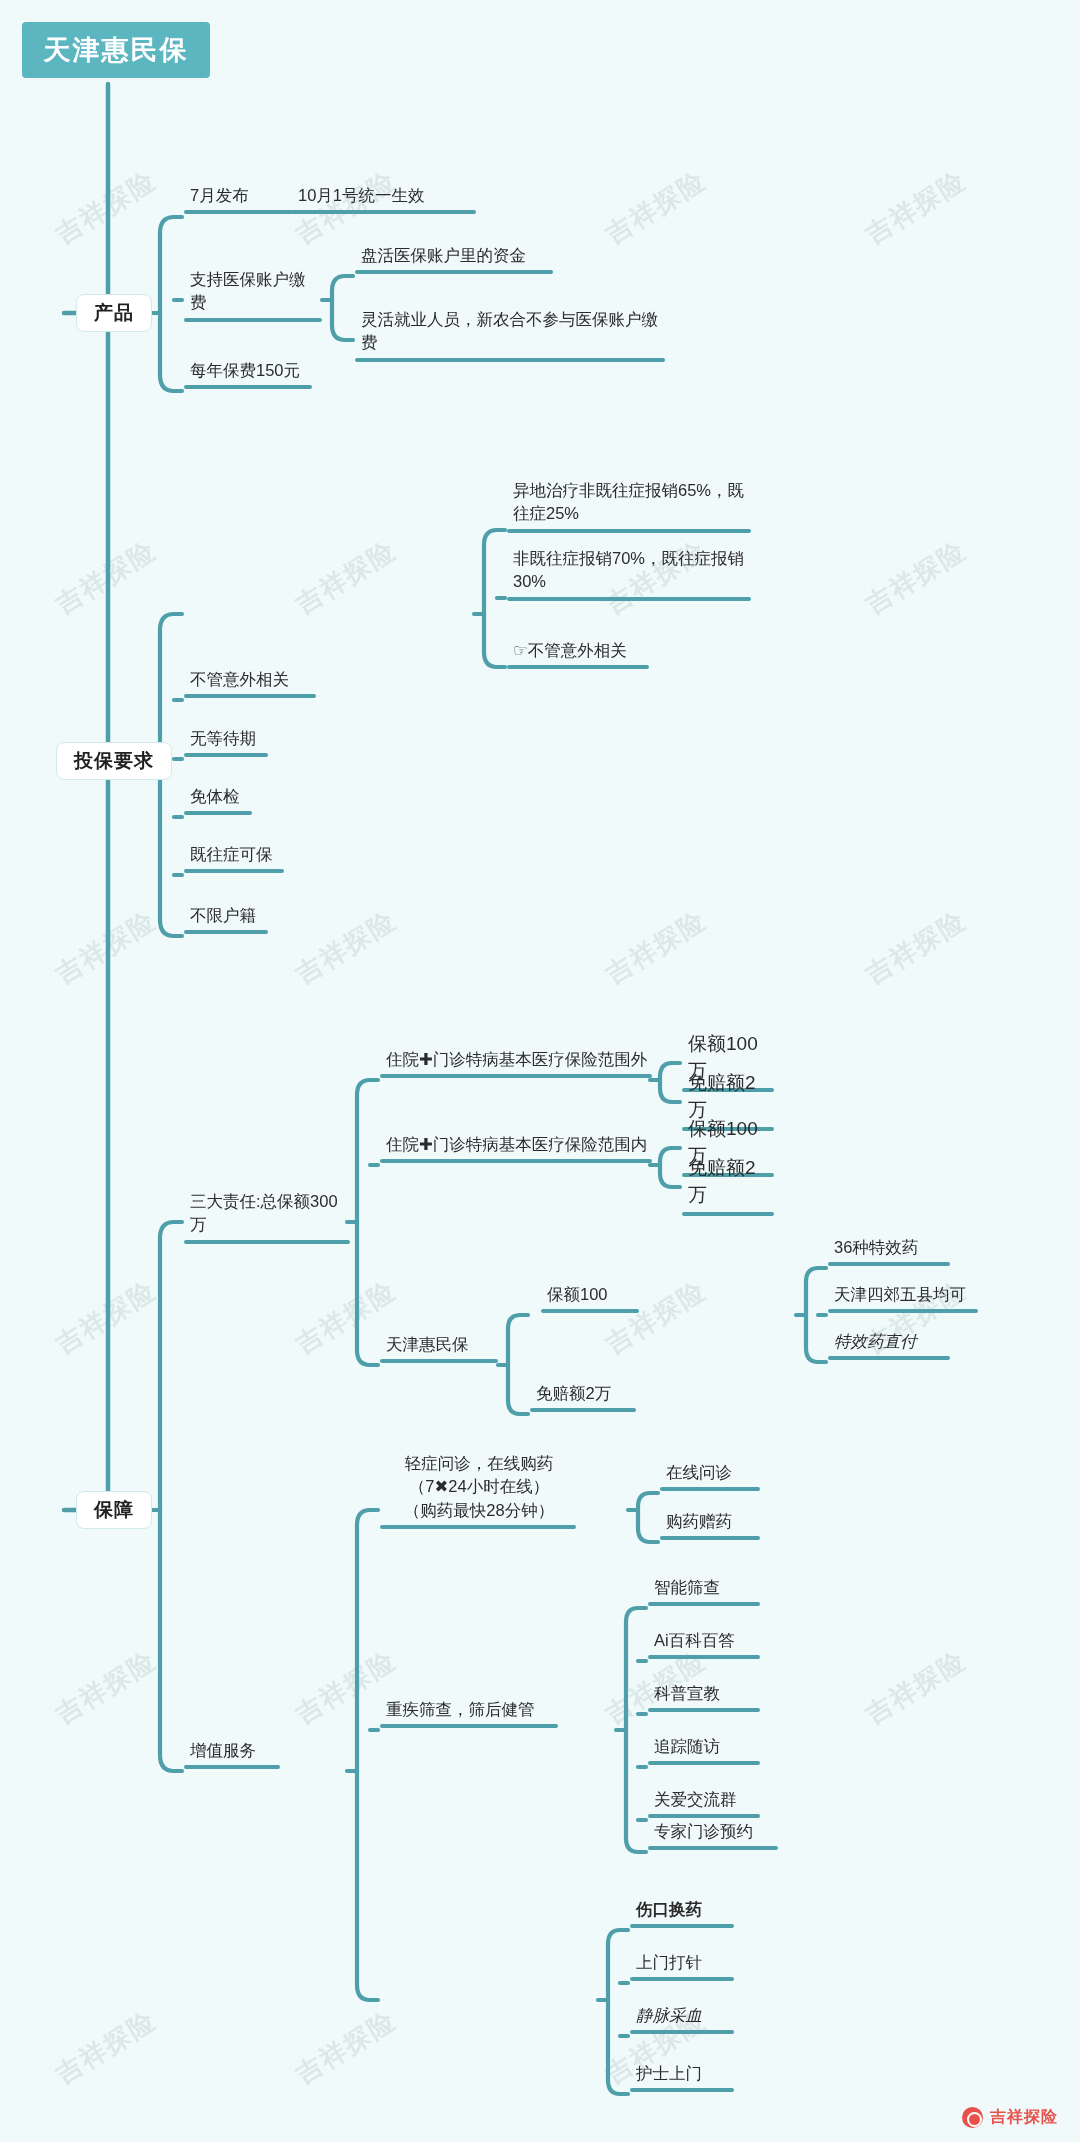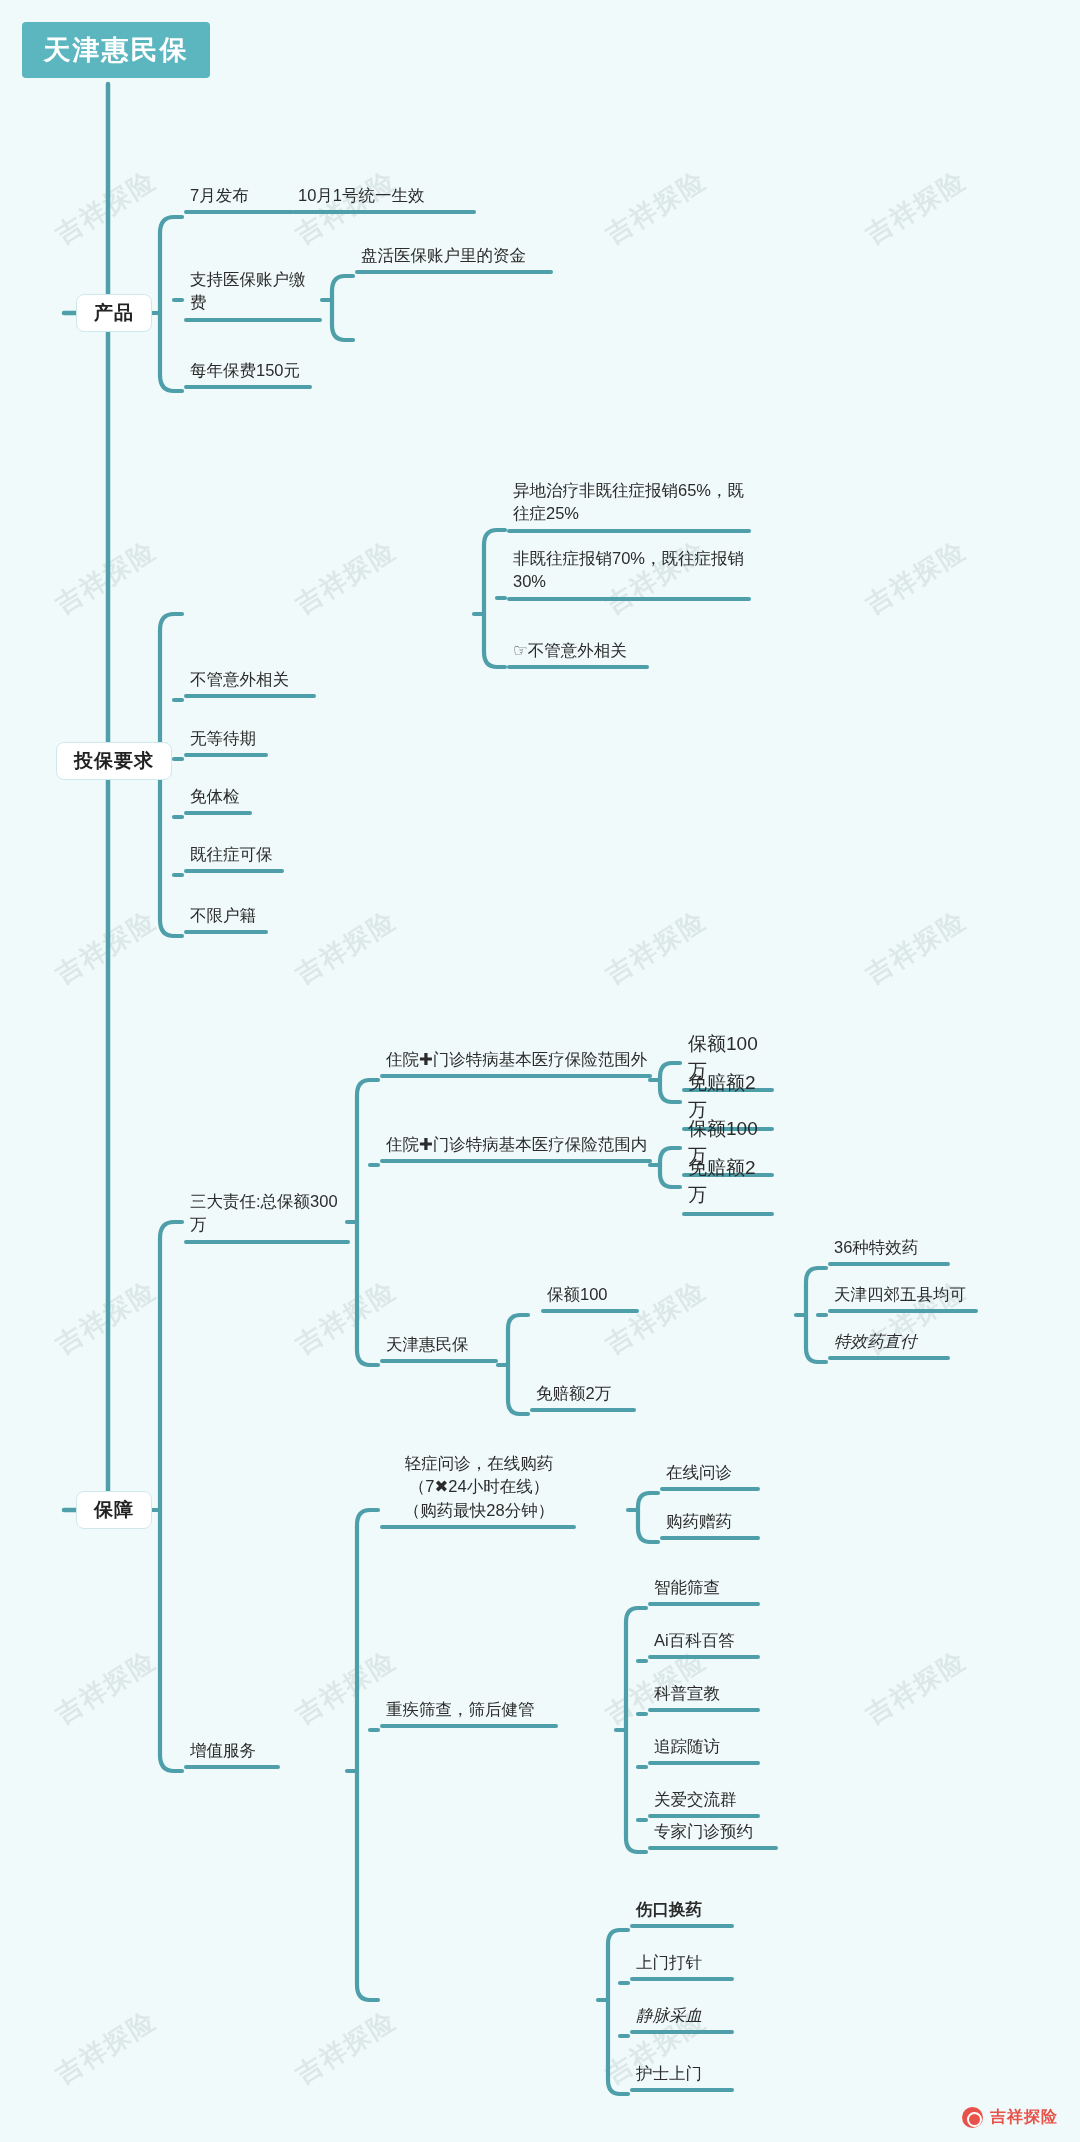--- a/index.html
+++ b/index.html
@@ -209,20 +209,24 @@
   </div>
 
   <div class="leaf" style="left:184px; top:268px; width:138px;">
     <span class="txt">支持医保账户缴费</span>
     <span class="ul"></span>
   </div>
   <div class="leaf" style="left:355px; top:244px; width:198px;">
     <span class="txt">盘活医保账户里的资金</span>
     <span class="ul"></span>
   </div>
+  <div class="leaf" style="left:355px; top:308px; width:310px;">
+    <span class="txt">灵活就业人员，新农合不参与医保账户缴费</span>
+    <span class="ul"></span>
+  </div>
 
   <div class="leaf" style="left:184px; top:359px; width:128px;">
     <span class="txt">每年保费150元</span>
     <span class="ul"></span>
   </div>
 
 
   <div class="leaf" style="left:507px; top:479px; width:244px;">
     <span class="txt">异地治疗非既往症报销65%，既往症25%</span>
     <span class="ul"></span>

